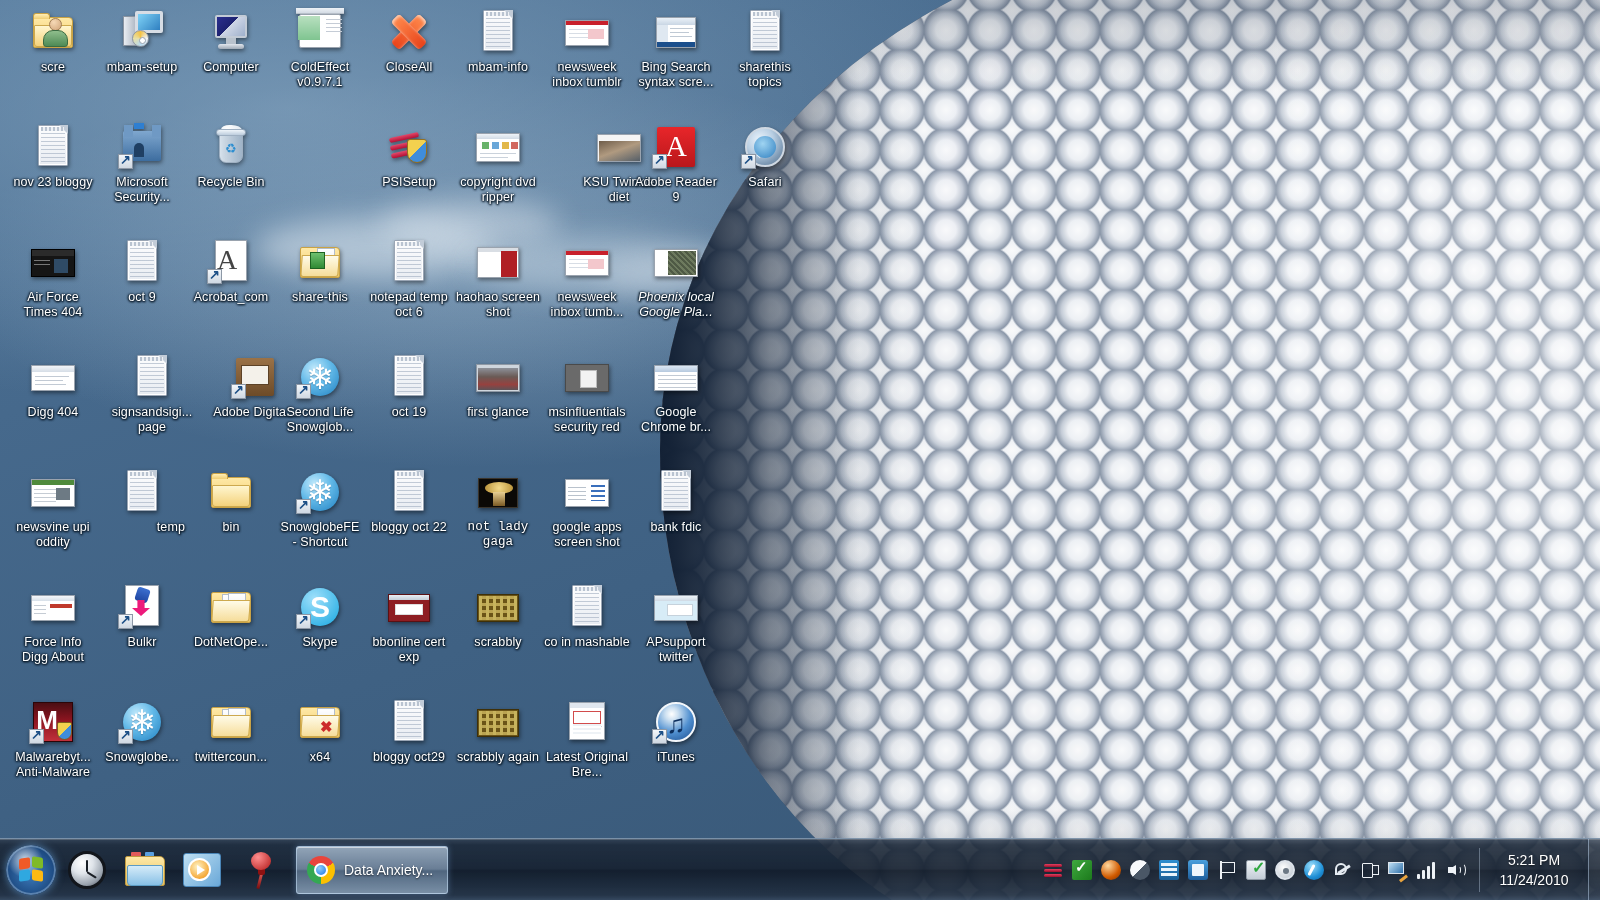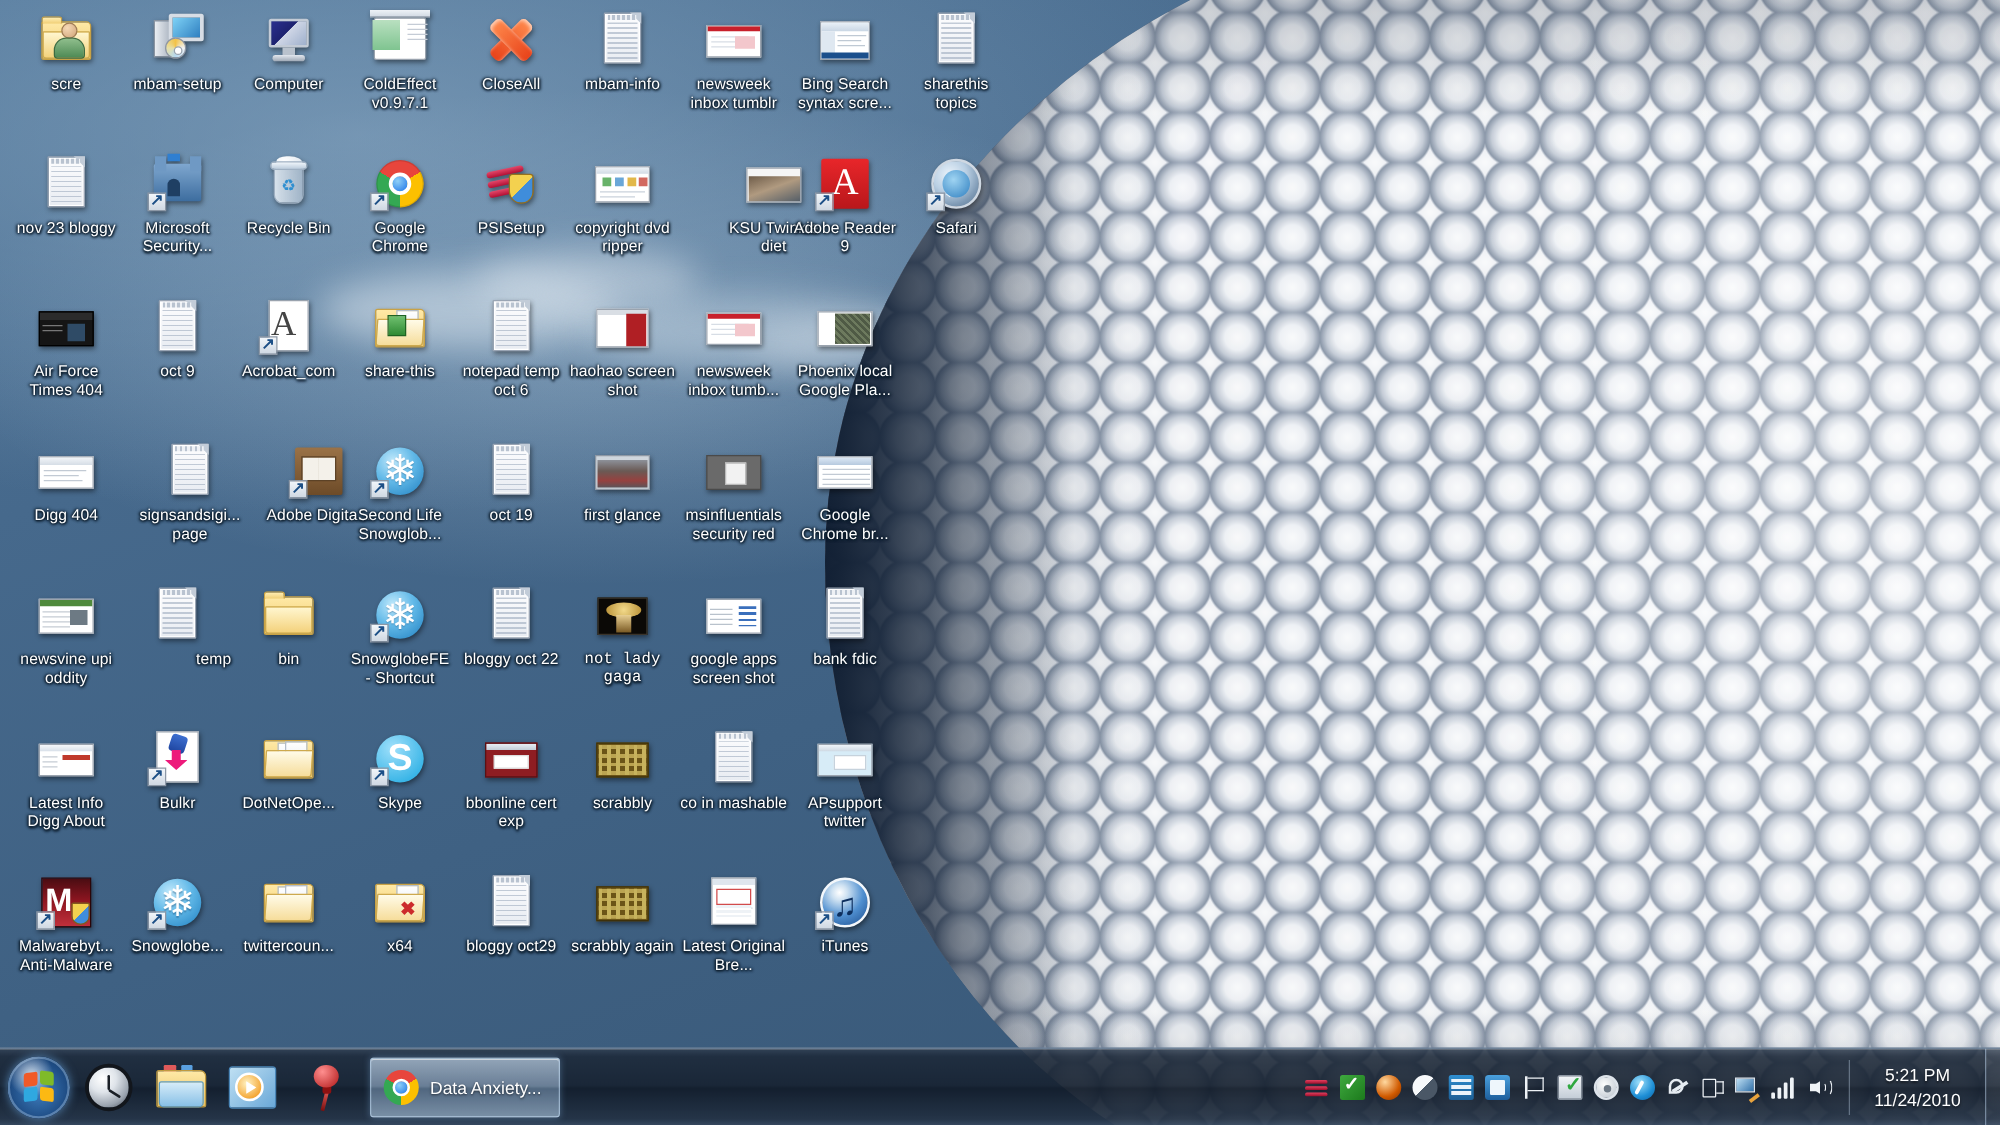--- a/index.html
+++ b/index.html
@@ -756,27 +756,20 @@
       <div class="glyph"><span class="ic-msse">
                 <span class="castle"></span><span class="tower" style="left:6px"></span>
                 <span class="tower" style="left:34px"></span><span class="flag"></span><span class="door"></span></span><span class="sc-arrow"></span></div>
       <div class="label">Microsoft Security...</div>
     </div>
     <div class="icon" style="left: 188px; top: 123px;">
       <div class="glyph"><span class="ic-bin">
                 <span class="trash"></span><span class="can"></span><span class="lid"></span><span class="rec">♻</span></span></div>
       <div class="label">Recycle Bin</div>
     </div>
-    <div class="icon" style="left: 277px; top: 123px;">
-      <div class="glyph">
-        <span class="ic-chrome"></span>
-        <span class="sc-arrow"></span>
-      </div>
-      <div class="label">Google Chrome</div>
-    </div>
     <div class="icon" style="left: 366px; top: 123px;">
       <div class="glyph"><span class="ic-psi">
                 <b style="left:4px;top:12px;width:30px;transform:rotate(-12deg)"></b>
                 <b style="left:5px;top:20px;width:28px;transform:rotate(-12deg)"></b>
                 <b style="left:6px;top:28px;width:26px;transform:rotate(-12deg)"></b>
                 <span class="shield"></span></span></div>
       <div class="label">PSISetup</div>
     </div>
     <div class="icon" style="left: 455px; top: 123px;">
       <div class="glyph">
@@ -873,21 +866,21 @@
         <span class="ic-newsweek">
                 <span class="red"></span>
           <span class="l" style="top:8px;width:30px"></span>
                 <span class="l" style="top:12px;width:24px"></span>
           <span class="l" style="top:16px;width:28px"></span>
                 <span class="pk"></span>
         </span>
       </div>
       <div class="label">newsweek inbox tumb...</div>
     </div>
-    <div class="icon" style="left: 633px; top: 238px;">
+    <div class="icon" style="left: 633px; top: 238px; font-style: italic;">
       <div class="glyph">
         <span class="ic-phoenix">
           <span class="map"></span>
         </span>
       </div>
       <div class="label">Phoenix local Google Pla...</div>
     </div>
     <div class="icon" style="left: 10px; top: 353px;">
       <div class="glyph">
         <span class="ic-digg404">
@@ -1042,21 +1035,21 @@
     <div class="icon" style="left: 10px; top: 583px;">
       <div class="glyph">
         <span class="ic-pressinfo">
                 <span class="hdr"></span>
           <span class="red"></span>
                 <span class="l" style="top:9px"></span>
           <span class="l" style="top:13px"></span>
                 <span class="l" style="top:17px"></span>
         </span>
       </div>
-      <div class="label">Latest Info Digg About</div>
+      <div class="label">Force Info Digg About</div>
     </div>
     <div class="icon" style="left: 99px; top: 583px;">
       <div class="glyph"><span class="ic-bulkr">
                 <span class="page"></span><span class="blue"></span><span class="pink"></span></span><span class="sc-arrow"></span></div>
       <div class="label">Bulkr</div>
     </div>
     <div class="icon" style="left: 188px; top: 583px;">
       <div class="glyph">
         <span class="i-folder open">
                 <span class="back"></span>

